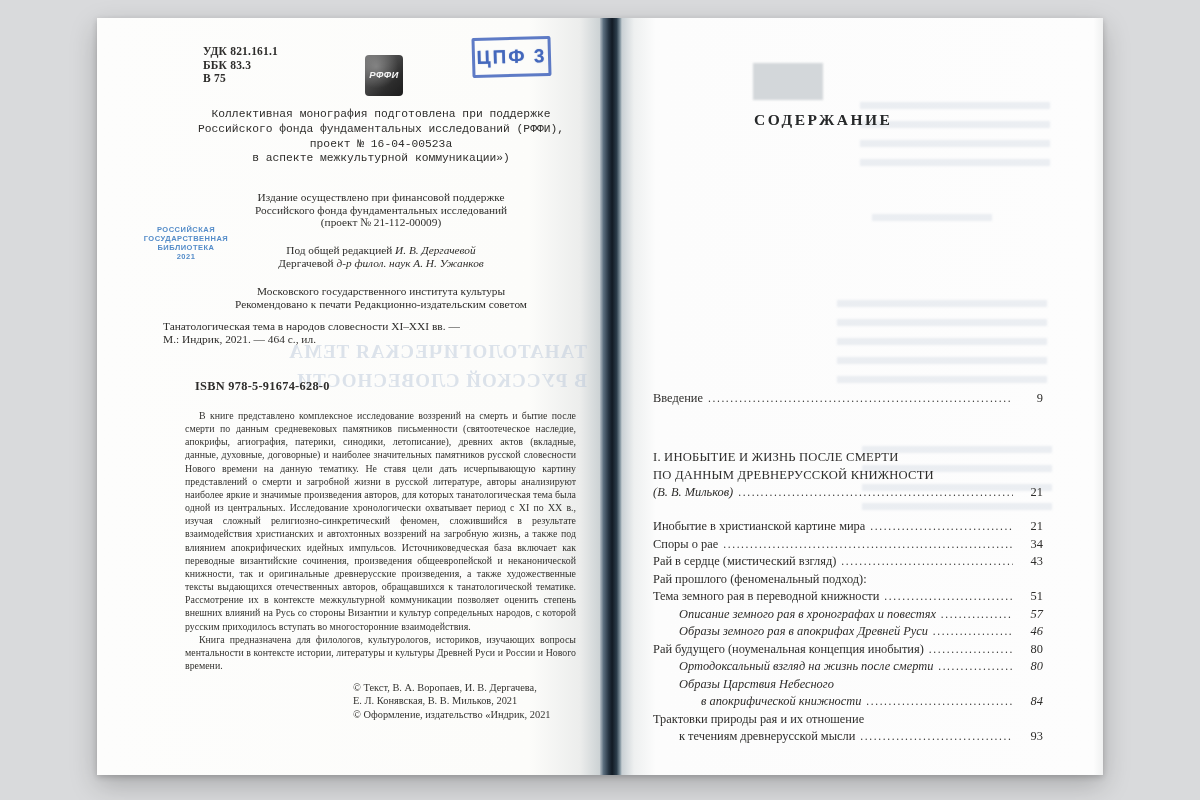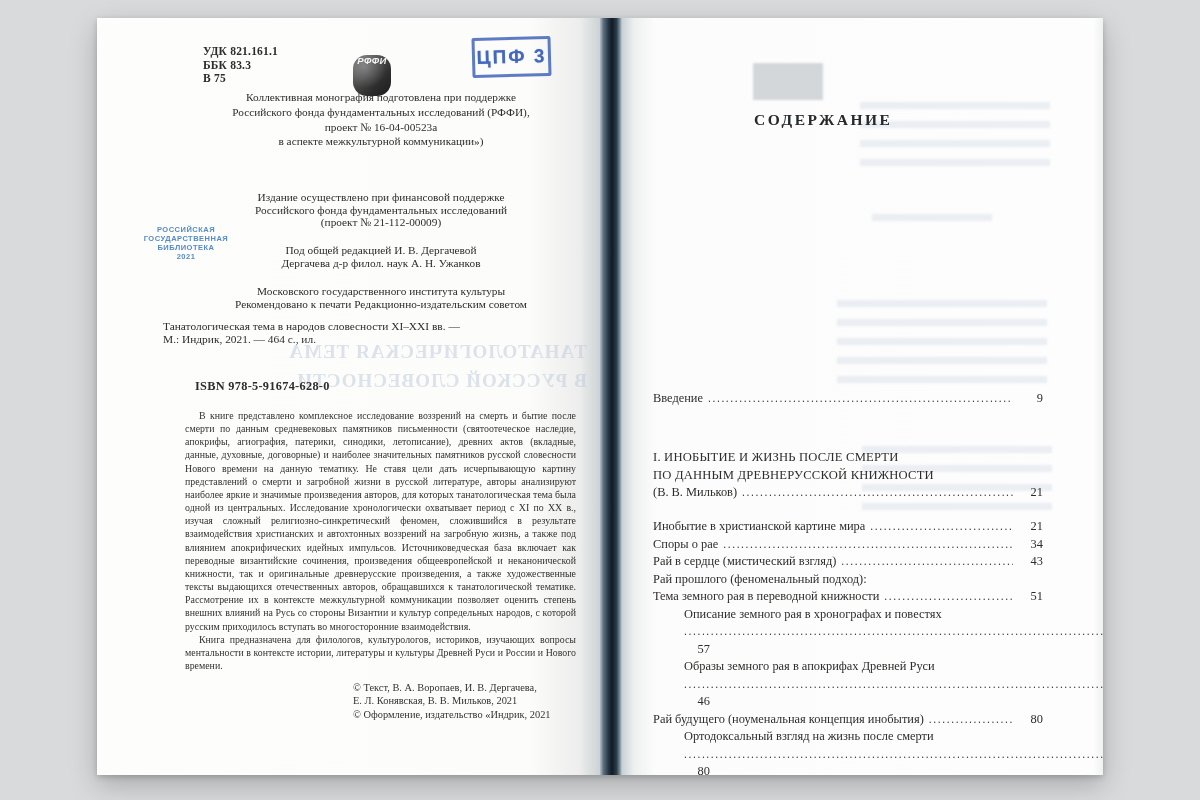--- a/index.html
+++ b/index.html
@@ -24,51 +24,51 @@
   }
   .page-right{
     left:525px; width:481px;
     background:linear-gradient(to right,#c9d0d4 0%,#eef0f0 2.5%,#fcfcfc 7%,#fdfdfd 98%,#f0f1f1 100%);
   }
   .abs{position:absolute;}
 
   
   .udk{left:106px; top:27px; font-weight:bold; font-size:11.5px; line-height:13.5px; letter-spacing:.2px;}
   .rffi-logo{
-    left:256px; top:37px; width:38px; height:41px;
+    left:268px; top:37px; width:38px; height:41px;
     background:
       radial-gradient(circle at 30% 28%, rgba(255,255,255,.28), rgba(255,255,255,0) 55%),
       linear-gradient(135deg,#6b6b6b 0%,#4a4a4a 40%,#2c2c2c 70%,#1d1d1d 100%);
-    border-radius:14px;
-    display:flex; align-items:flex-start; justify-content:center;
+    border-radius:4px;
+    display:flex; align-items:center; justify-content:center;
   }
   .rffi-logo span{
     font-family:"Liberation Sans","DejaVu Sans",sans-serif;
     font-weight:bold; font-style:italic; color:#f4f4f4; font-size:9.5px; padding-bottom:3px; letter-spacing:.4px;
   }
   .cpf-stamp{
     left:375px; top:19px; width:73px; height:34px;
     border:3px solid rgba(66,100,188,.85); border-radius:2px;
     transform:rotate(-1.6deg);
     display:flex; align-items:center; justify-content:center;
     color:#4468bc; font-family:"Liberation Sans","DejaVu Sans",sans-serif;
     font-size:19px; font-weight:bold; letter-spacing:2px;
     text-shadow:0 0 1px rgba(66,100,188,.5);
   }
   .centerblock{left:88px; width:392px; text-align:center; font-size:11.3px;}
-  .support1{top:72px; line-height:14.8px;}
+  .support1{top:89px; line-height:14.8px;font-family:Liberation Mono, monospace;}
   .support2{top:173px; line-height:12.6px;}
   .rsl-stamp{
     left:24px; top:207px; width:130px; text-align:center;
     color:#4b86c6; font-family:"Liberation Sans","DejaVu Sans",sans-serif;
     font-size:7.5px; font-weight:bold; line-height:9px; letter-spacing:.5px; opacity:.95;
   }
   .editors{top:226px; line-height:13.2px;}
   .recommend{top:267px; line-height:13.2px;}
-  .it{}
+  .it{font-style:italic;}
   .citation{left:66px; top:302px; width:420px; font-size:11.4px; line-height:12.8px;}
   .citation .authors{font-weight:bold; letter-spacing:.2px;}
   .isbn{left:98px; top:361px; font-weight:bold; font-size:12.3px; letter-spacing:.3px;}
   .annotation{left:88px; top:391px; width:391px; font-size:9.9px; line-height:13.15px; text-align:justify; color:#33322f;}
   .annotation p{margin:0; text-indent:14px;}
   .copyright{left:256px; top:663px; font-size:10.4px; line-height:13.4px; color:#353431;}
   .ghost{
     color:#bcc9db; font-weight:bold; transform:scaleX(-1);
     font-size:19px; letter-spacing:1px; opacity:.5; white-space:nowrap; filter:blur(.4px);
   }
@@ -88,21 +88,21 @@
   .gb4{left:240px; top:428px; width:190px; height:70px;}
 
   .toc{left:31px; top:372px; width:390px; font-size:12.4px; color:#2e2d2b;}
   .toc-row{display:flex; align-items:baseline; line-height:17.5px; white-space:nowrap;}
   .toc-line{line-height:17.5px; white-space:nowrap;}
   .toc-dots{flex:1; overflow:hidden; margin:0 4px 0 5px; letter-spacing:1.6px; font-size:11.5px; color:#3c3b39;}
   .toc-dots::after{content:"...................................................................................................................";}
   .toc-page{width:26px; text-align:right; flex:none; font-size:12.4px;}
   .gap-a{height:40px;} .gap-b{height:17px;}
   .sect{font-size:12.6px; line-height:18px; letter-spacing:.2px;}
-  .ind1{padding-left:26px;flex-direction:column;} .ind2{padding-left:48px;}
+  .ind1{padding-left:26px;} .ind2{padding-left:48px;}
 </style>
 </head>
 <body>
 
 <div class="scene">
   <div class="book">
 
     <div class="page page-left">
 
       <div class="abs ghost ghost1">ТАНАТОЛОГИЧЕСКАЯ ТЕМА</div>
@@ -137,21 +137,21 @@
 
       <div class="abs rsl-stamp">
         <div>РОССИЙСКАЯ</div>
         <div>ГОСУДАРСТВЕННАЯ</div>
         <div>БИБЛИОТЕКА</div>
         <div>2021</div>
       </div>
 
       <div class="abs centerblock editors">
         <div><span>Под общей редакцией </span><span class="it">И. В. Дергачевой</span></div>
-        <div><span>Дергачева </span><span class="it">д-р филол. наук А. Н. Ужанков</span></div>
+        <div><span>Дергачевой </span><span class="it">д-р филол. наук А. Н. Ужанков</span></div>
       </div>
 
       <div class="abs centerblock recommend">
         <div>Московского государственного института культуры</div>
         <div>Рекомендовано к печати Редакционно-издательским советом</div>
       </div>
 
       <div class="abs citation">
         <div>Танатологическая тема в народов словесности XI–XXI вв. —</div>
         <div>М.: Индрик, 2021. — 464 с., ил.</div>
@@ -244,17 +244,22 @@
           <span class="toc-dots"></span>
           <span class="toc-page">80</span>
         </div>
         <div class="toc-line ind1 it">Образы Царствия Небесного</div>
         <div class="toc-row ind2 it">
           <span>в апокрифической книжности</span>
           <span class="toc-dots"></span>
           <span class="toc-page">84</span>
         </div>
         <div class="toc-line">Трактовки природы рая и их отношение</div>
+        <div class="toc-row ind1">
+          <span>к течениям древнерусской мысли</span>
+          <span class="toc-dots"></span>
+          <span class="toc-page">93</span>
+        </div>
 
       </div>
     </div>
   </div>
 </div>
 
 </body></html>

